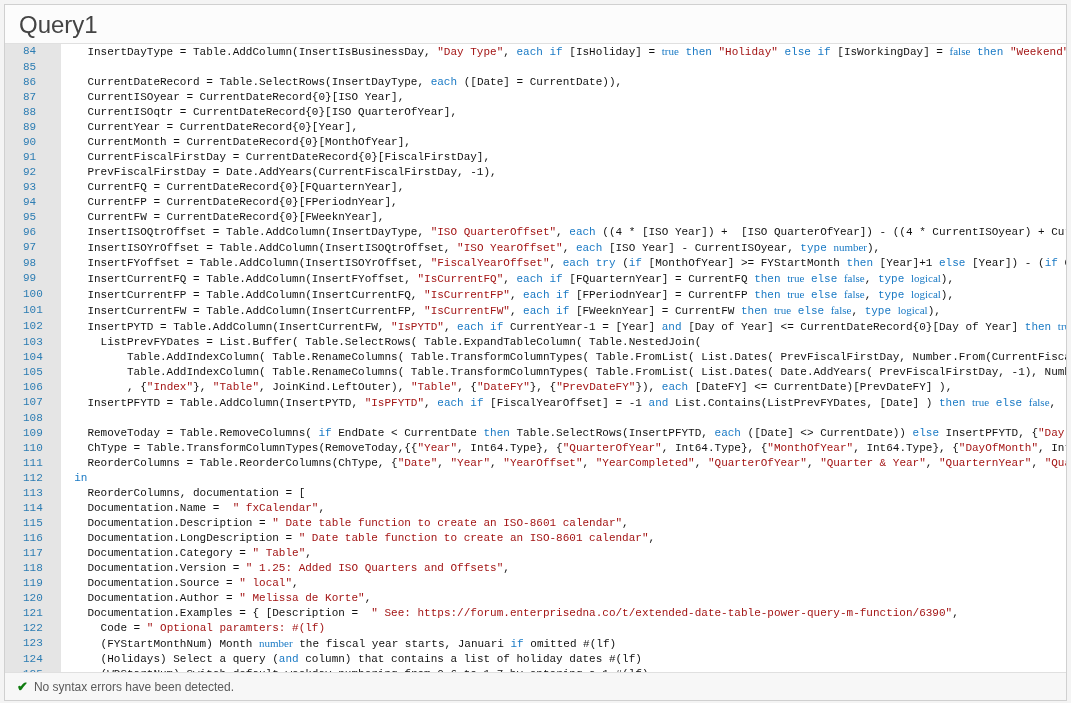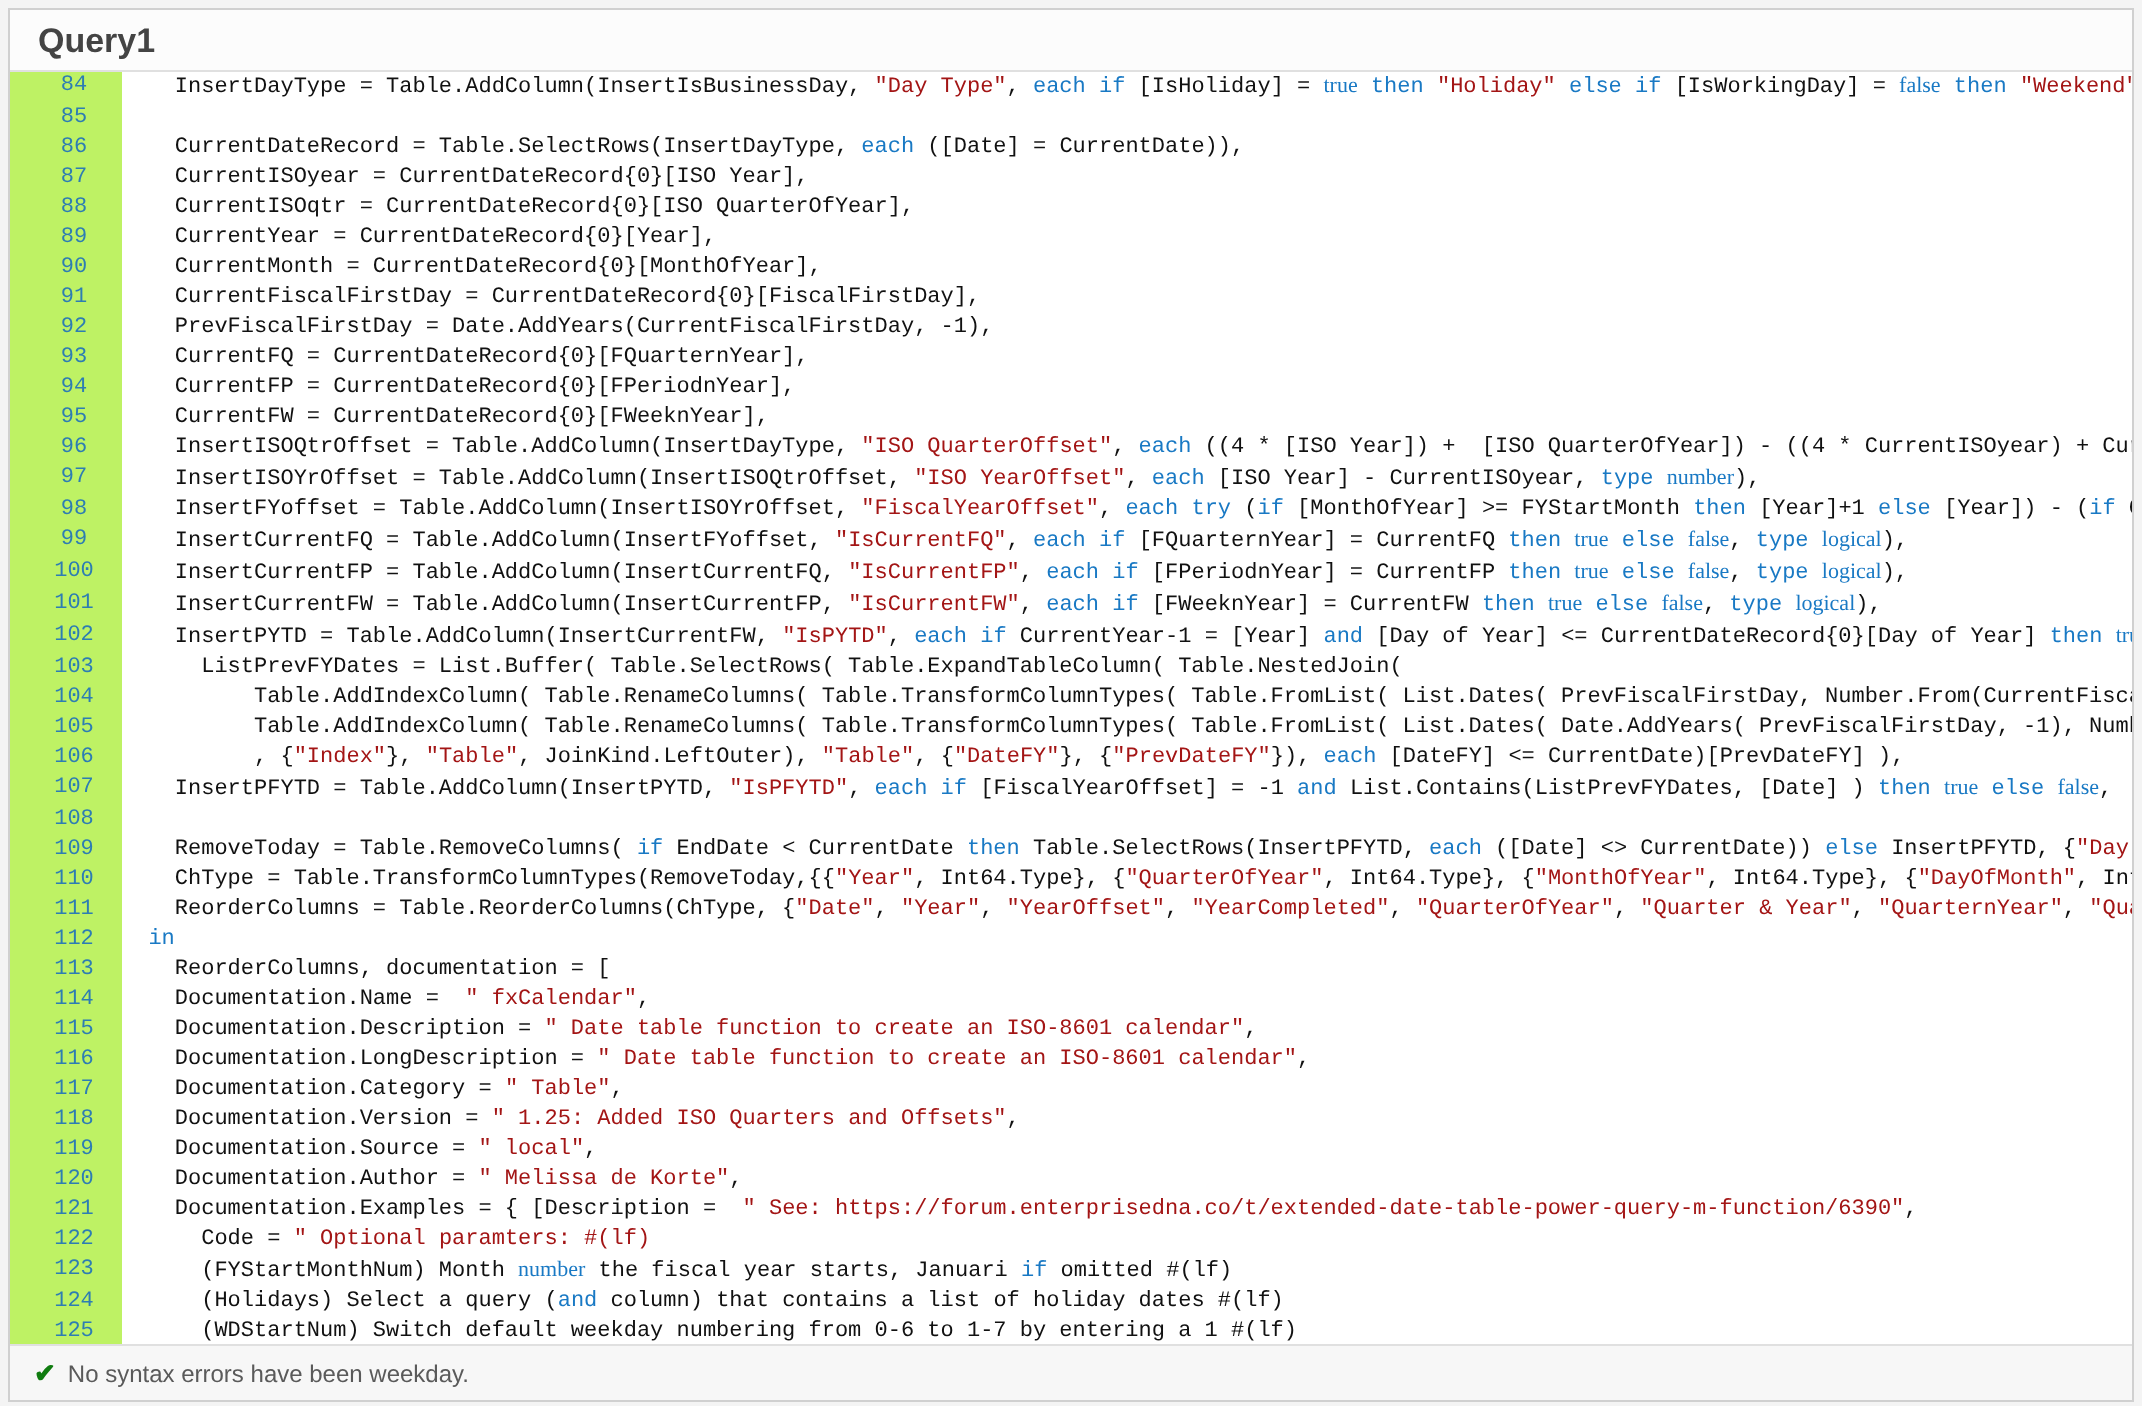--- a/index.html
+++ b/index.html
@@ -13,23 +13,23 @@
   .window {
     background: #fcfcfc;
     border: 1px solid #d0d0d0;
     margin: 4px;
     display: flex;
     flex-direction: column;
     height: calc(100% - 8px);
   }
   .title-bar {
     padding: 6px 14px 4px 14px;
-    font-size: 17px;
+    font-size: 24px;
     color: #444;
-    font-weight: 700;
+    font-weight: 400;
     border-bottom: 1px solid #e0e0e0;
   }
   .editor-wrap {
     flex: 1;
     overflow: auto;
     background: #fff;
     position: relative;
   }
   .editor {
     display: table;
@@ -37,25 +37,25 @@
     font-size: 11px;
     line-height: 15px;
     white-space: pre;
     min-width: 100%;
   }
   .code-line {
     display: table-row;
   }
   .gutter {
     display: table-cell;
-    text-align: center;
+    text-align: left;
     color: #2d7db3;
     padding: 0 10px 0 18px;
     user-select: none;
-    background: #bef264;
+    background: #e5e5e5;
     vertical-align: top;
     min-width: 28px;
     margin-top: 24px;
   }
   .code {
     display: table-cell;
     padding-right: 20px;
     color: #111;
     vertical-align: top;
   }
@@ -86,15 +86,15 @@
 <div class="window">
   <div class="title-bar">Query1</div>
 
   <div class="editor-wrap">
     <div class="editor" id="editor"><div class="code-line"><div class="gutter">84</div><div class="code">    InsertDayType = Table.AddColumn(InsertIsBusinessDay, <span class="tok-str">"Day Type"</span>, <span class="tok-kw">each</span> <span class="tok-kw">if</span> [IsHoliday] = <span class="tok-bool">true</span> <span class="tok-kw">then</span> <span class="tok-str">"Holiday"</span> <span class="tok-kw">else</span> <span class="tok-kw">if</span> [IsWorkingDay] = <span class="tok-bool">false</span> <span class="tok-kw">then</span> <span class="tok-str">"Weekend"</span>   [IsWorkingDay] =     ,  ),</div></div><div class="code-line"><div class="gutter">85</div><div class="code">&nbsp;</div></div><div class="code-line"><div class="gutter">86</div><div class="code">    CurrentDateRecord = Table.SelectRows(InsertDayType, <span class="tok-kw">each</span> ([Date] = CurrentDate)),</div></div><div class="code-line"><div class="gutter">87</div><div class="code">    CurrentISOyear = CurrentDateRecord{0}[ISO Year],</div></div><div class="code-line"><div class="gutter">88</div><div class="code">    CurrentISOqtr = CurrentDateRecord{0}[ISO QuarterOfYear],</div></div><div class="code-line"><div class="gutter">89</div><div class="code">    CurrentYear = CurrentDateRecord{0}[Year],</div></div><div class="code-line"><div class="gutter">90</div><div class="code">    CurrentMonth = CurrentDateRecord{0}[MonthOfYear],</div></div><div class="code-line"><div class="gutter">91</div><div class="code">    CurrentFiscalFirstDay = CurrentDateRecord{0}[FiscalFirstDay],</div></div><div class="code-line"><div class="gutter">92</div><div class="code">    PrevFiscalFirstDay = Date.AddYears(CurrentFiscalFirstDay, -1),</div></div><div class="code-line"><div class="gutter">93</div><div class="code">    CurrentFQ = CurrentDateRecord{0}[FQuarternYear],</div></div><div class="code-line"><div class="gutter">94</div><div class="code">    CurrentFP = CurrentDateRecord{0}[FPeriodnYear],</div></div><div class="code-line"><div class="gutter">95</div><div class="code">    CurrentFW = CurrentDateRecord{0}[FWeeknYear],</div></div><div class="code-line"><div class="gutter">96</div><div class="code">    InsertISOQtrOffset = Table.AddColumn(InsertDayType, <span class="tok-str">"ISO QuarterOffset"</span>, <span class="tok-kw">each</span> ((4 * [ISO Year]) +  [ISO QuarterOfYear]) - ((4 * CurrentISOyear) + CurrentISOqtr),  ),</div></div><div class="code-line"><div class="gutter">97</div><div class="code">    InsertISOYrOffset = Table.AddColumn(InsertISOQtrOffset, <span class="tok-str">"ISO YearOffset"</span>, <span class="tok-kw">each</span> [ISO Year] - CurrentISOyear, <span class="tok-kw">type</span> <span class="tok-bool">number</span>),</div></div><div class="code-line"><div class="gutter">98</div><div class="code">    InsertFYoffset = Table.AddColumn(InsertISOYrOffset, <span class="tok-str">"FiscalYearOffset"</span>, <span class="tok-kw">each</span> <span class="tok-kw">try</span> (<span class="tok-kw">if</span> [MonthOfYear] &gt;= FYStartMonth <span class="tok-kw">then</span> [Year]+1 <span class="tok-kw">else</span> [Year]) - (<span class="tok-kw">if</span> CurrentMonth &gt;= FYStartMonth  CurrentYear+1  CurrentYear)  ,  ),</div></div><div class="code-line"><div class="gutter">99</div><div class="code">    InsertCurrentFQ = Table.AddColumn(InsertFYoffset, <span class="tok-str">"IsCurrentFQ"</span>, <span class="tok-kw">each</span> <span class="tok-kw">if</span> [FQuarternYear] = CurrentFQ <span class="tok-kw">then</span> <span class="tok-bool">true</span> <span class="tok-kw">else</span> <span class="tok-bool">false</span>, <span class="tok-kw">type</span> <span class="tok-bool">logical</span>),</div></div><div class="code-line"><div class="gutter">100</div><div class="code">    InsertCurrentFP = Table.AddColumn(InsertCurrentFQ, <span class="tok-str">"IsCurrentFP"</span>, <span class="tok-kw">each</span> <span class="tok-kw">if</span> [FPeriodnYear] = CurrentFP <span class="tok-kw">then</span> <span class="tok-bool">true</span> <span class="tok-kw">else</span> <span class="tok-bool">false</span>, <span class="tok-kw">type</span> <span class="tok-bool">logical</span>),</div></div><div class="code-line"><div class="gutter">101</div><div class="code">    InsertCurrentFW = Table.AddColumn(InsertCurrentFP, <span class="tok-str">"IsCurrentFW"</span>, <span class="tok-kw">each</span> <span class="tok-kw">if</span> [FWeeknYear] = CurrentFW <span class="tok-kw">then</span> <span class="tok-bool">true</span> <span class="tok-kw">else</span> <span class="tok-bool">false</span>, <span class="tok-kw">type</span> <span class="tok-bool">logical</span>),</div></div><div class="code-line"><div class="gutter">102</div><div class="code">    InsertPYTD = Table.AddColumn(InsertCurrentFW, <span class="tok-str">"IsPYTD"</span>, <span class="tok-kw">each</span> <span class="tok-kw">if</span> CurrentYear-1 = [Year] <span class="tok-kw">and</span> [Day of Year] &lt;= CurrentDateRecord{0}[Day of Year] <span class="tok-kw">then</span> <span class="tok-bool">true</span>  ,  ),</div></div><div class="code-line"><div class="gutter">103</div><div class="code">      ListPrevFYDates = List.Buffer( Table.SelectRows( Table.ExpandTableColumn( Table.NestedJoin(</div></div><div class="code-line"><div class="gutter">104</div><div class="code">          Table.AddIndexColumn( Table.RenameColumns( Table.TransformColumnTypes( Table.FromList( List.Dates( PrevFiscalFirstDay, Number.From(CurrentFiscalFirstDay-PrevFiscalFirstDay),#duration(1,0,0,0)), Splitter.SplitByNothing()),{{,  }}), {{, }}), , 1, 1),</div></div><div class="code-line"><div class="gutter">105</div><div class="code">          Table.AddIndexColumn( Table.RenameColumns( Table.TransformColumnTypes( Table.FromList( List.Dates( Date.AddYears( PrevFiscalFirstDay, -1), Number.From( PrevFiscalFirstDay - Date.AddYears( PrevFiscalFirstDay, -1)),#duration(1,0,0,0)), Splitter.SplitByNothing()),{{,  }}), {{, }}), , 1, 1)</div></div><div class="code-line"><div class="gutter">106</div><div class="code">          , {<span class="tok-str">"Index"</span>}, <span class="tok-str">"Table"</span>, JoinKind.LeftOuter), <span class="tok-str">"Table"</span>, {<span class="tok-str">"DateFY"</span>}, {<span class="tok-str">"PrevDateFY"</span>}), <span class="tok-kw">each</span> [DateFY] &lt;= CurrentDate)[PrevDateFY] ),</div></div><div class="code-line"><div class="gutter">107</div><div class="code">    InsertPFYTD = Table.AddColumn(InsertPYTD, <span class="tok-str">"IsPFYTD"</span>, <span class="tok-kw">each</span> <span class="tok-kw">if</span> [FiscalYearOffset] = -1 <span class="tok-kw">and</span> List.Contains(ListPrevFYDates, [Date] ) <span class="tok-kw">then</span> <span class="tok-bool">true</span> <span class="tok-kw">else</span> <span class="tok-bool">false</span>,  ),</div></div><div class="code-line"><div class="gutter">108</div><div class="code">&nbsp;</div></div><div class="code-line"><div class="gutter">109</div><div class="code">    RemoveToday = Table.RemoveColumns( <span class="tok-kw">if</span> EndDate &lt; CurrentDate <span class="tok-kw">then</span> Table.SelectRows(InsertPFYTD, <span class="tok-kw">each</span> ([Date] &lt;&gt; CurrentDate)) <span class="tok-kw">else</span> InsertPFYTD, {<span class="tok-str">"Day of Year"</span>, }),</div></div><div class="code-line"><div class="gutter">110</div><div class="code">    ChType = Table.TransformColumnTypes(RemoveToday,{{<span class="tok-str">"Year"</span>, Int64.Type}, {<span class="tok-str">"QuarterOfYear"</span>, Int64.Type}, {<span class="tok-str">"MonthOfYear"</span>, Int64.Type}, {<span class="tok-str">"DayOfMonth"</span>, Int64.Type}, {, Int64.Type}, {, Int64.Type}, {, Int64.Type}}),</div></div><div class="code-line"><div class="gutter">111</div><div class="code">    ReorderColumns = Table.ReorderColumns(ChType, {<span class="tok-str">"Date"</span>, <span class="tok-str">"Year"</span>, <span class="tok-str">"YearOffset"</span>, <span class="tok-str">"YearCompleted"</span>, <span class="tok-str">"QuarterOfYear"</span>, <span class="tok-str">"Quarter &amp; Year"</span>, <span class="tok-str">"QuarternYear"</span>, <span class="tok-str">"QuarterOffset"</span>, , , }),</div></div><div class="code-line"><div class="gutter">112</div><div class="code">  <span class="tok-kw">in</span></div></div><div class="code-line"><div class="gutter">113</div><div class="code">    ReorderColumns, documentation = [</div></div><div class="code-line"><div class="gutter">114</div><div class="code">    Documentation.Name =  <span class="tok-str">" fxCalendar"</span>,</div></div><div class="code-line"><div class="gutter">115</div><div class="code">    Documentation.Description = <span class="tok-str">" Date table function to create an ISO-8601 calendar"</span>,</div></div><div class="code-line"><div class="gutter">116</div><div class="code">    Documentation.LongDescription = <span class="tok-str">" Date table function to create an ISO-8601 calendar"</span>,</div></div><div class="code-line"><div class="gutter">117</div><div class="code">    Documentation.Category = <span class="tok-str">" Table"</span>,</div></div><div class="code-line"><div class="gutter">118</div><div class="code">    Documentation.Version = <span class="tok-str">" 1.25: Added ISO Quarters and Offsets"</span>,</div></div><div class="code-line"><div class="gutter">119</div><div class="code">    Documentation.Source = <span class="tok-str">" local"</span>,</div></div><div class="code-line"><div class="gutter">120</div><div class="code">    Documentation.Author = <span class="tok-str">" Melissa de Korte"</span>,</div></div><div class="code-line"><div class="gutter">121</div><div class="code">    Documentation.Examples = { [Description =  <span class="tok-str">" See: https://forum.enterprisedna.co/t/extended-date-table-power-query-m-function/6390"</span>,</div></div><div class="code-line"><div class="gutter">122</div><div class="code">      Code = <span class="tok-str">" Optional paramters: #(lf)</span></div></div><div class="code-line"><div class="gutter">123</div><div class="code">      (FYStartMonthNum) Month <span class="tok-bool">number</span> the fiscal year starts, Januari <span class="tok-kw">if</span> omitted #(lf)</div></div><div class="code-line"><div class="gutter">124</div><div class="code">      (Holidays) Select a query (<span class="tok-kw">and</span> column) that contains a list of holiday dates #(lf)</div></div><div class="code-line"><div class="gutter">125</div><div class="code">      (WDStartNum) Switch default weekday numbering from 0-6 to 1-7 by entering a 1 #(lf)</div></div></div>
 
   </div>
 
   <div class="status-bar">
     <span class="check-icon">✔</span>
-    <span>No syntax errors have been weekday.</span>
+    <span>No syntax errors have been detected.</span>
   </div>
 </div>
 
 </body></html>

